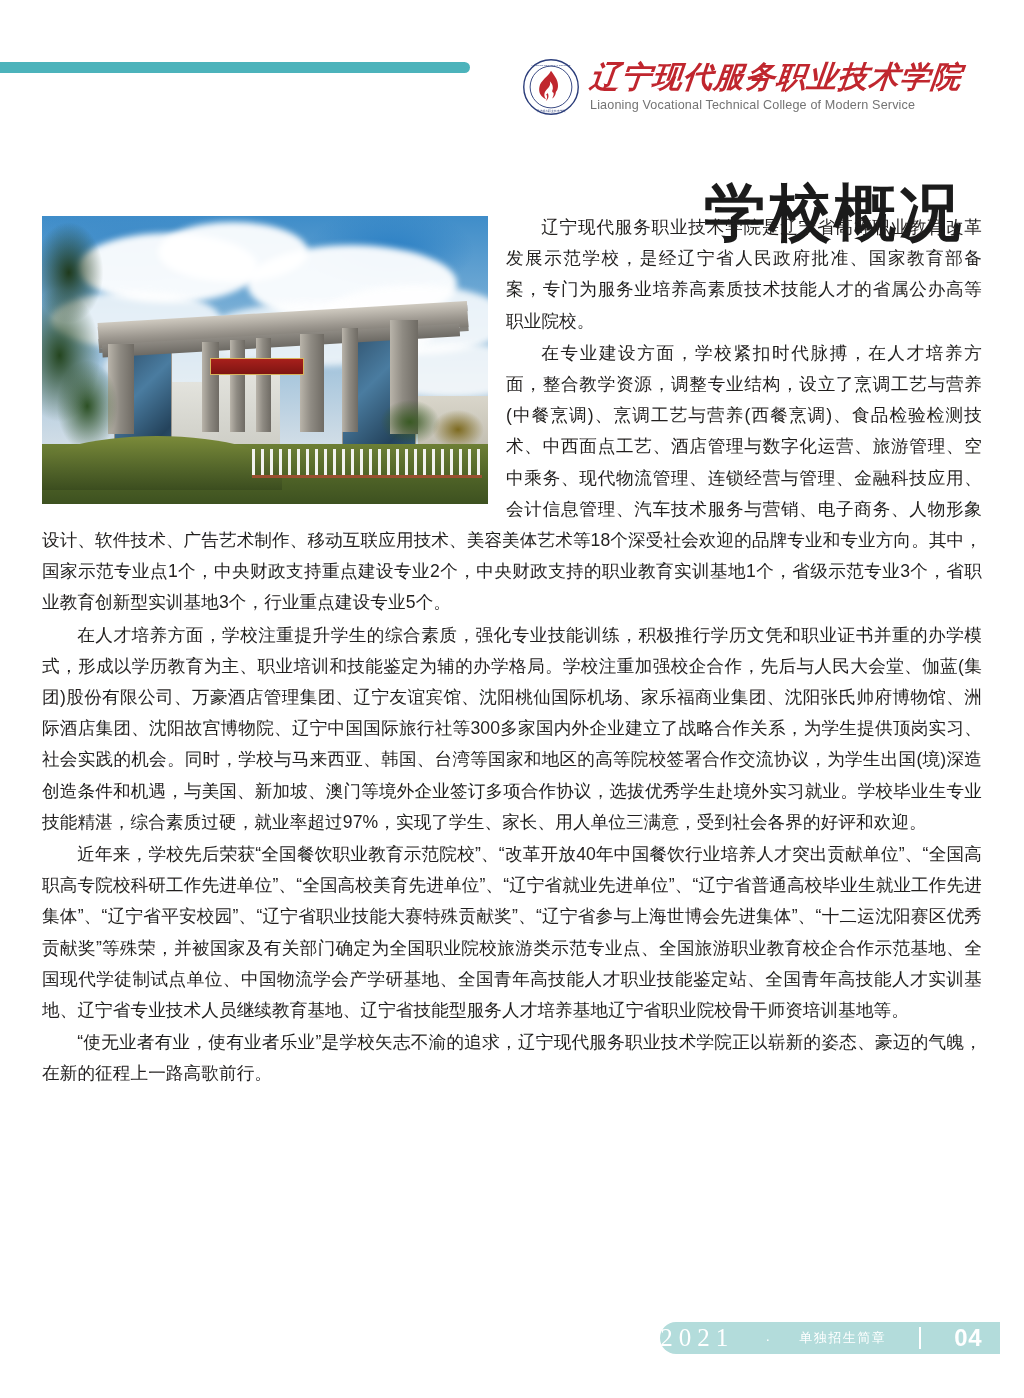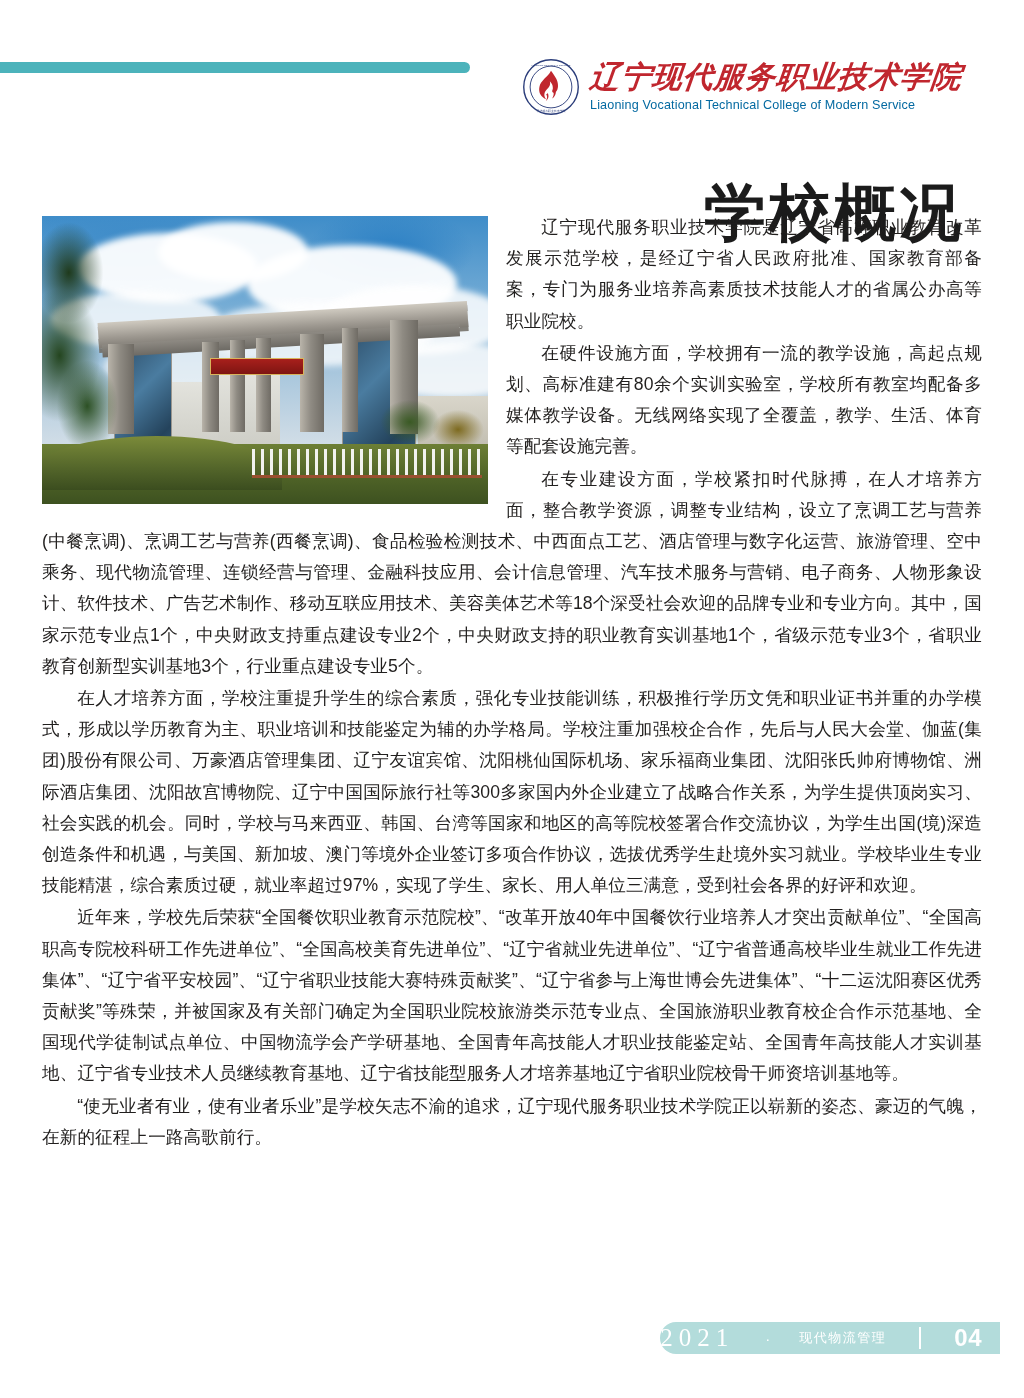--- a/index.html
+++ b/index.html
@@ -56,21 +56,21 @@
     font-weight: bold;
     font-style: italic;
     color: #c0262e;
     letter-spacing: 1px;
     white-space: nowrap;
     transform: skewX(-6deg);
   }
   .brand-en {
     margin-top: 7px;
     font-size: 12.6px;
-    color: #0369a1;
+    color: #737373;
     letter-spacing: 0.15px;
     white-space: nowrap;
   }
 
   
   .page-title {
     position: absolute;
     right: 60px;
     top: 140px;
     font-family: "Liberation Serif", "DejaVu Serif", serif;
@@ -347,28 +347,27 @@
       <div class="car car1"></div>
       <div class="car car2"></div>
       <div class="car car3"></div>
       <div class="car car4"></div>
       <div class="grass"></div>
       <div class="hedge"></div>
       <div class="fence"></div>
     </figure>
 
     <p class="para narrow">辽宁现代服务职业技术学院是辽宁省高等职业教育改革发展示范学校，是经辽宁省人民政府批准、国家教育部备案，专门为服务业培养高素质技术技能人才的省属公办高等职业院校。</p>
-    <p class="para">在硬件设施方面，学校拥有一流的教学设施，高起点规划、高标准建有80余个实训实验室，学校所有教室均配备多媒体教学设备。无线网络实现了全覆盖，教学、生活、体育等配套设施完善。</p>
     <p class="para">在专业建设方面，学校紧扣时代脉搏，在人才培养方面，整合教学资源，调整专业结构，设立了烹调工艺与营养(中餐烹调)、烹调工艺与营养(西餐烹调)、食品检验检测技术、中西面点工艺、酒店管理与数字化运营、旅游管理、空中乘务、现代物流管理、连锁经营与管理、金融科技应用、会计信息管理、汽车技术服务与营销、电子商务、人物形象设计、软件技术、广告艺术制作、移动互联应用技术、美容美体艺术等18个深受社会欢迎的品牌专业和专业方向。其中，国家示范专业点1个，中央财政支持重点建设专业2个，中央财政支持的职业教育实训基地1个，省级示范专业3个，省职业教育创新型实训基地3个，行业重点建设专业5个。</p>
     <p class="para">在人才培养方面，学校注重提升学生的综合素质，强化专业技能训练，积极推行学历文凭和职业证书并重的办学模式，形成以学历教育为主、职业培训和技能鉴定为辅的办学格局。学校注重加强校企合作，先后与人民大会堂、伽蓝(集团)股份有限公司、万豪酒店管理集团、辽宁友谊宾馆、沈阳桃仙国际机场、家乐福商业集团、沈阳张氏帅府博物馆、洲际酒店集团、沈阳故宫博物院、辽宁中国国际旅行社等300多家国内外企业建立了战略合作关系，为学生提供顶岗实习、社会实践的机会。同时，学校与马来西亚、韩国、台湾等国家和地区的高等院校签署合作交流协议，为学生出国(境)深造创造条件和机遇，与美国、新加坡、澳门等境外企业签订多项合作协议，选拔优秀学生赴境外实习就业。学校毕业生专业技能精湛，综合素质过硬，就业率超过97%，实现了学生、家长、用人单位三满意，受到社会各界的好评和欢迎。</p>
     <p class="para">近年来，学校先后荣获“全国餐饮职业教育示范院校”、“改革开放40年中国餐饮行业培养人才突出贡献单位”、“全国高职高专院校科研工作先进单位”、“全国高校美育先进单位”、“辽宁省就业先进单位”、“辽宁省普通高校毕业生就业工作先进集体”、“辽宁省平安校园”、“辽宁省职业技能大赛特殊贡献奖”、“辽宁省参与上海世博会先进集体”、“十二运沈阳赛区优秀贡献奖”等殊荣，并被国家及有关部门确定为全国职业院校旅游类示范专业点、全国旅游职业教育校企合作示范基地、全国现代学徒制试点单位、中国物流学会产学研基地、全国青年高技能人才职业技能鉴定站、全国青年高技能人才实训基地、辽宁省专业技术人员继续教育基地、辽宁省技能型服务人才培养基地辽宁省职业院校骨干师资培训基地等。</p>
     <p class="para">“使无业者有业，使有业者乐业”是学校矢志不渝的追求，辽宁现代服务职业技术学院正以崭新的姿态、豪迈的气魄，在新的征程上一路高歌前行。</p>
   </div>
 
   <div class="footer-pill">
     <span class="footer-year">2021</span>
     <span class="footer-dot">·</span>
-    <span class="footer-sub">现代物流管理</span>
+    <span class="footer-sub">单独招生简章</span>
     <span class="footer-sep"></span>
     <span class="footer-num">04</span>
   </div>
 
 </div>
 
 </body></html>

